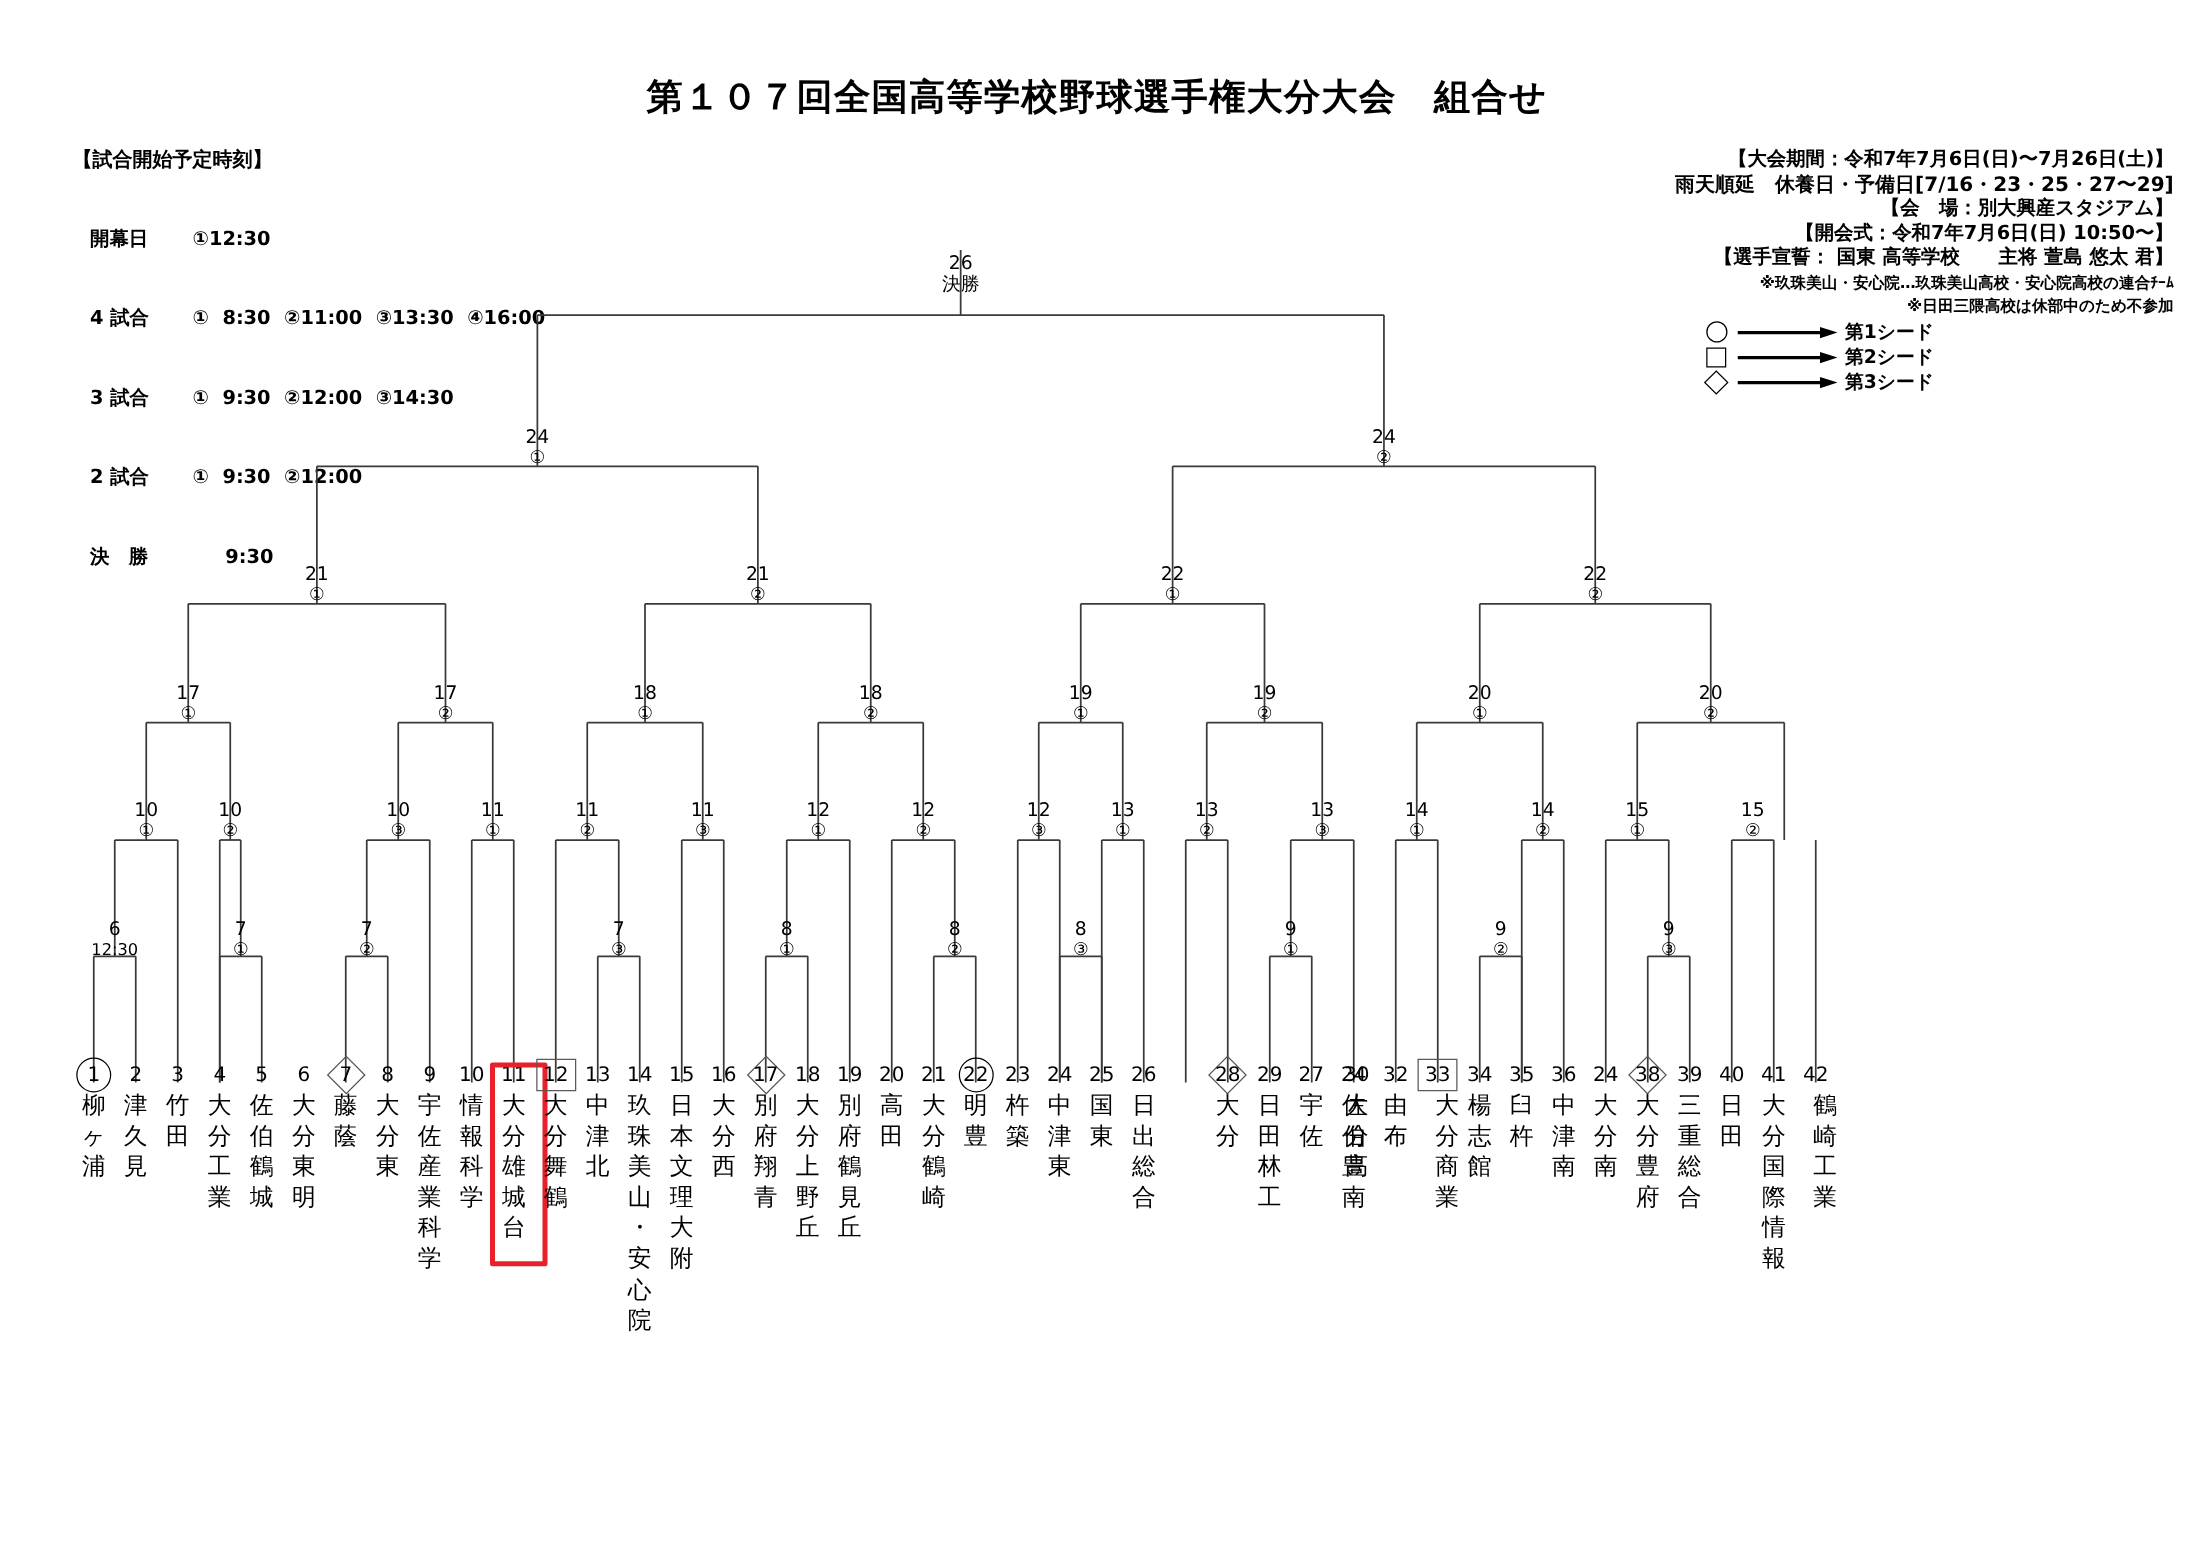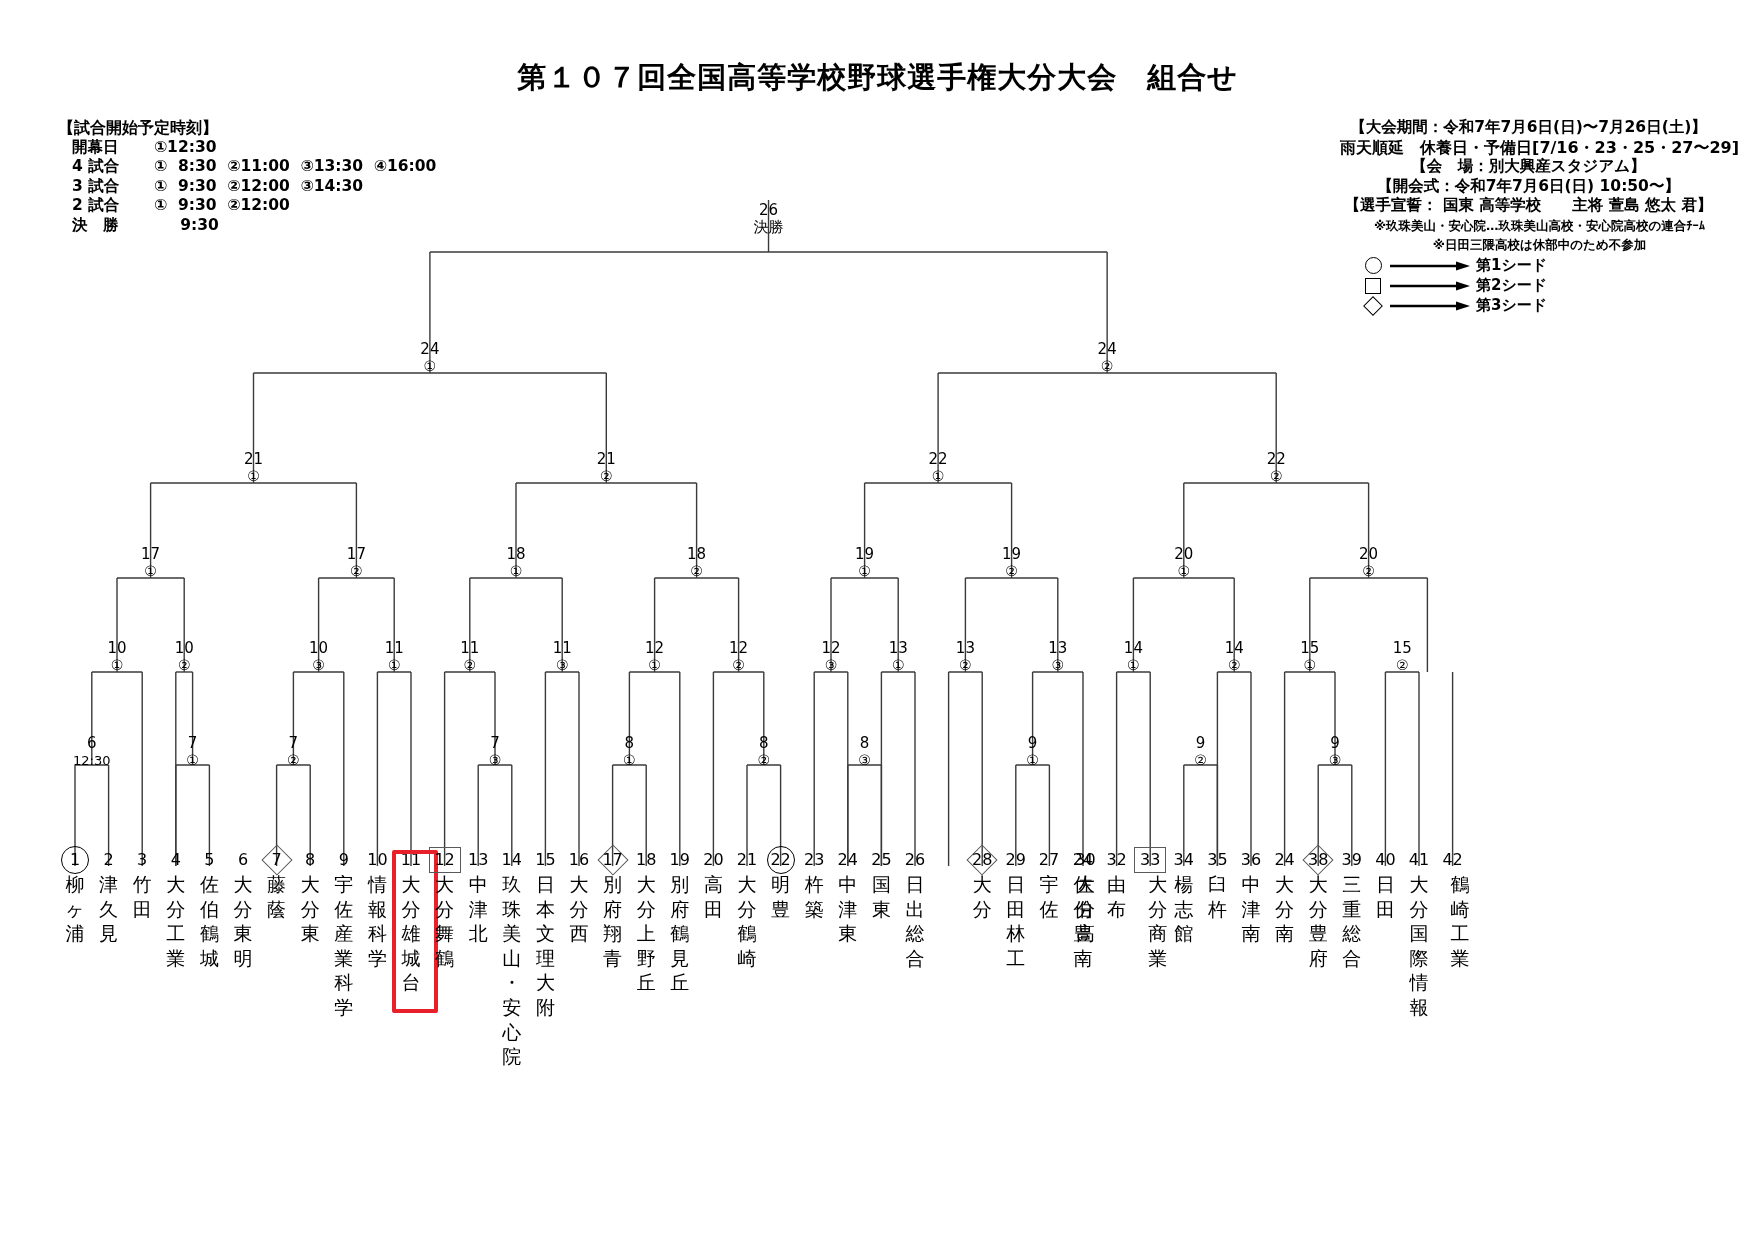--- a/index.html
+++ b/index.html
@@ -9,26 +9,26 @@
     overflow:hidden;
   }
   
   #title{
     position:absolute;left:0;top:58px;width:1755px;text-align:center;
     font-size:29px;font-weight:bold;letter-spacing:1px;
   }
   
   #info-left{position:absolute;left:58px;top:118px;font-size:15.5px;line-height:19.5px;font-weight:bold;}
   #info-left .hd{font-size:16px;}
-  #info-left .row{display:flex;}
+  #info-left .row{display:flex;margin-top:44px;}
   #info-left .row .lbl{width:82px;}
   #info-left .row .val{white-space:pre;}
   #info-left .indent{padding-left:14px;}
 
-  #info-right{position:absolute;right:16px;top:118px;font-size:15.5px;line-height:19.5px;font-weight:bold;text-align:center;}
+  #info-right{position:absolute;right:16px;top:118px;font-size:15.5px;line-height:19.5px;font-weight:bold;text-align:right;}
   #info-right .sub{font-size:16px;padding-left:22px;}
   #info-right .note{font-size:12.5px;padding-left:22px;}
   #legend{padding-left:38px;margin-top:1px;}
   #legend .lrow{display:flex;align-items:center;height:20px;font-size:15px;}
   #legend .sym{width:34px;display:flex;justify-content:center;align-items:center;}
   #legend .arr{width:86px;display:flex;align-items:center;}
   #legend .arr svg{display:block;}
   .sym-circle{width:15px;height:15px;border:1.6px solid #000;border-radius:50%;}
   .sym-square{width:14px;height:14px;border:1.6px solid #000;}
   .sym-diamond{width:12px;height:12px;border:1.6px solid #000;transform:rotate(45deg);}

